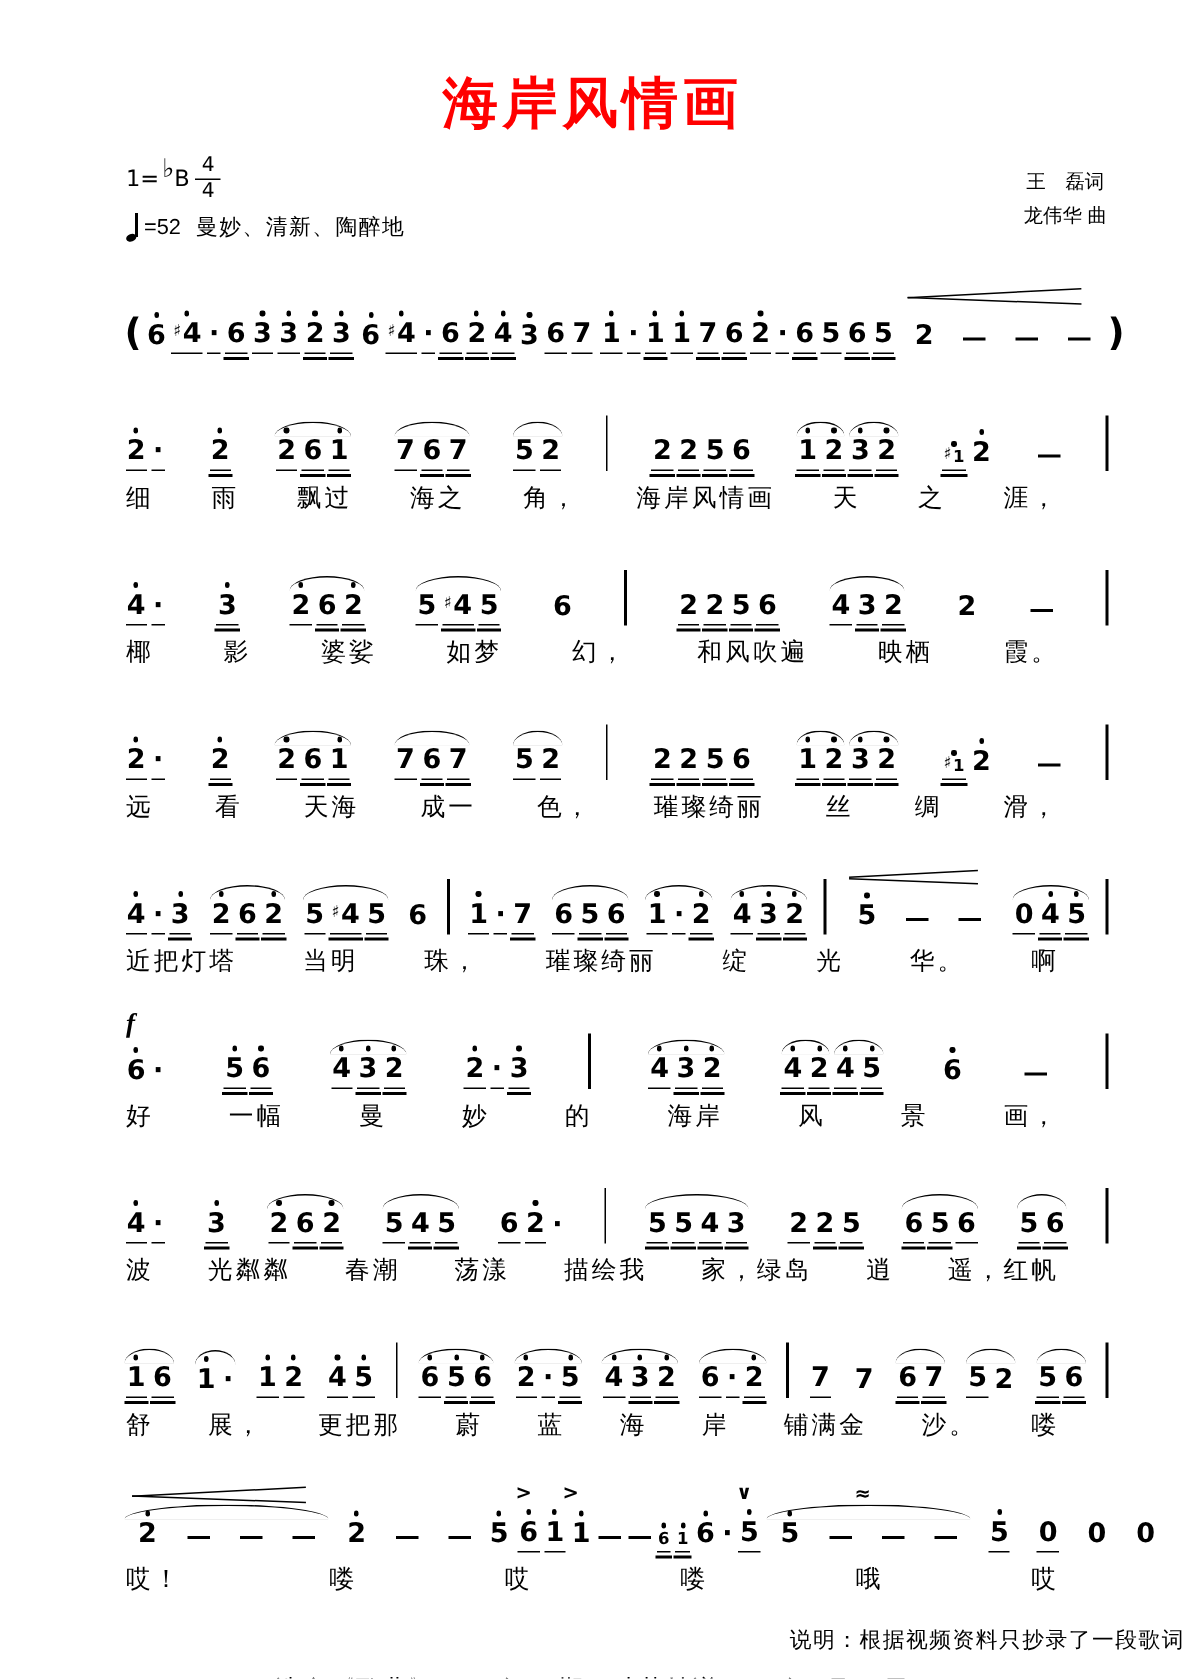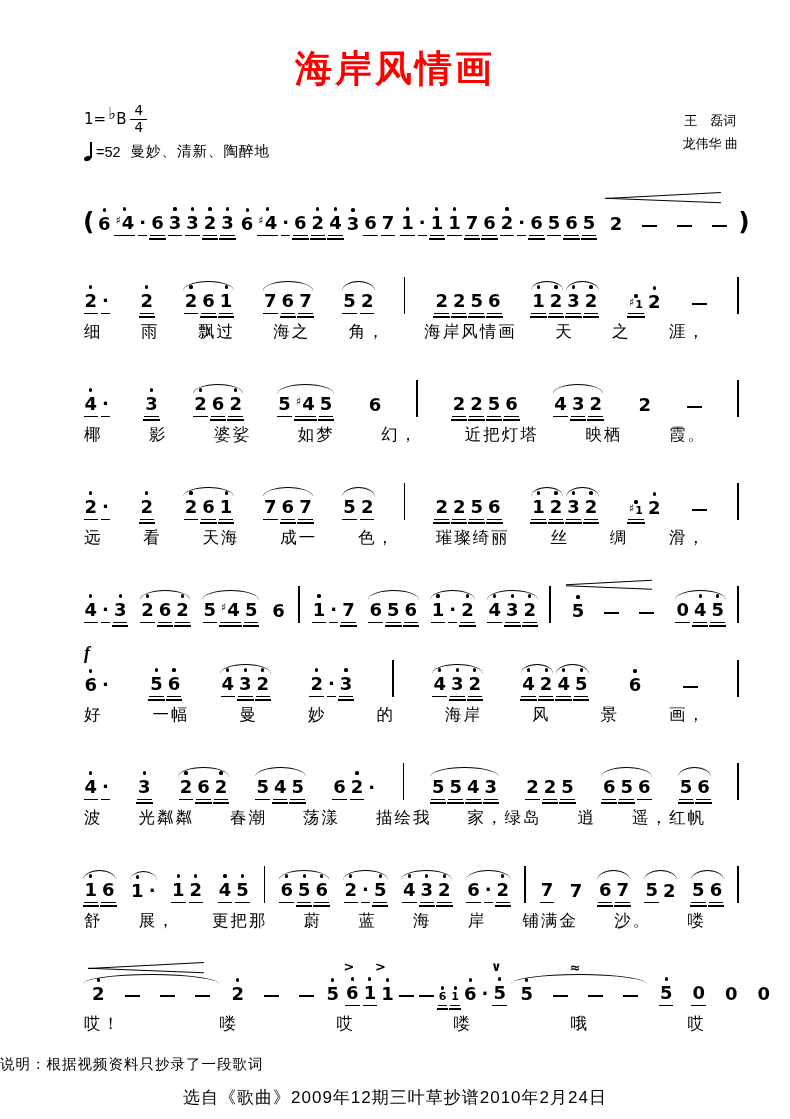--- a/index.html
+++ b/index.html
@@ -49,21 +49,21 @@
   .arc.a2{left:52%;}
   .above{position:absolute;top:-16px;left:0;right:0;text-align:center;font-size:13px;font-weight:bold;
          font-family:"DejaVu Sans",sans-serif;letter-spacing:8px;white-space:pre;}
   .hairpin{position:absolute;top:-13px;left:4%;right:12%;height:11px;}
   .hl{position:absolute;left:0;right:0;height:1.3px;background:#000;}
   .hl.t{top:2px;transform:rotate(-3deg);}
   .hl.b{top:7px;transform:rotate(2.2deg);}
   .lyric-row{display:flex;justify-content:space-between;margin-top:7px;padding:0 34px 0 2px;
              font-size:16.5px;letter-spacing:2px;}
   .syl{white-space:pre;}
-  .footnote{text-align:left;font-size:14.5px;margin-top:2px;letter-spacing:1px;}
+  .footnote{text-align:right;font-size:14.5px;margin-top:2px;letter-spacing:1px;}
   .source{text-align:center;font-size:17px;margin-top:12px;letter-spacing:1px;}
 </style>
 </head>
 <body>
 
 <div class="page">
   <h1 class="title" id="title" style="color: rgb(255, 0, 0);">海岸风情画</h1>
 
   <div class="meta">
     <div class="meta-left">
@@ -564,21 +564,21 @@
             </span>
           </span>
           <span class="bar"></span>
         </div>
         <div class="lyric-row">
           <span class="syl">椰</span>
           <span class="syl">影</span>
           <span class="syl">婆娑</span>
           <span class="syl">如梦</span>
           <span class="syl">幻，</span>
-          <span class="syl">近把灯塔</span>
+          <span class="syl">和风吹遍</span>
           <span class="syl">映栖</span>
           <span class="syl">霞。</span>
         </div>
       </div>
       <div class="line-block">
         <div class="music-row">
           <span class="grp">
             <span class="nt">
               <span class="ud">
                 <span class="dot"></span>
@@ -896,20 +896,30 @@
               <span class="dg u2">4</span>
             </span>
             <span class="nt">
               <span class="ud">
                 <span class="dot"></span>
               </span>
               <span class="dg u2">5</span>
             </span>
           </span>
           <span class="bar"></span>
+        </div>
+        <div class="lyric-row">
+          <span class="syl">近把灯塔</span>
+          <span class="syl">当明</span>
+          <span class="syl">珠，</span>
+          <span class="syl">璀璨绮丽</span>
+          <span class="syl">绽</span>
+          <span class="syl">光</span>
+          <span class="syl">华。</span>
+          <span class="syl">啊</span>
         </div>
       </div>
       <div class="line-block">
         <span class="dyn">f</span>
         <div class="music-row">
           <span class="grp">
             <span class="nt">
               <span class="ud">
                 <span class="dot"></span>
               </span>

